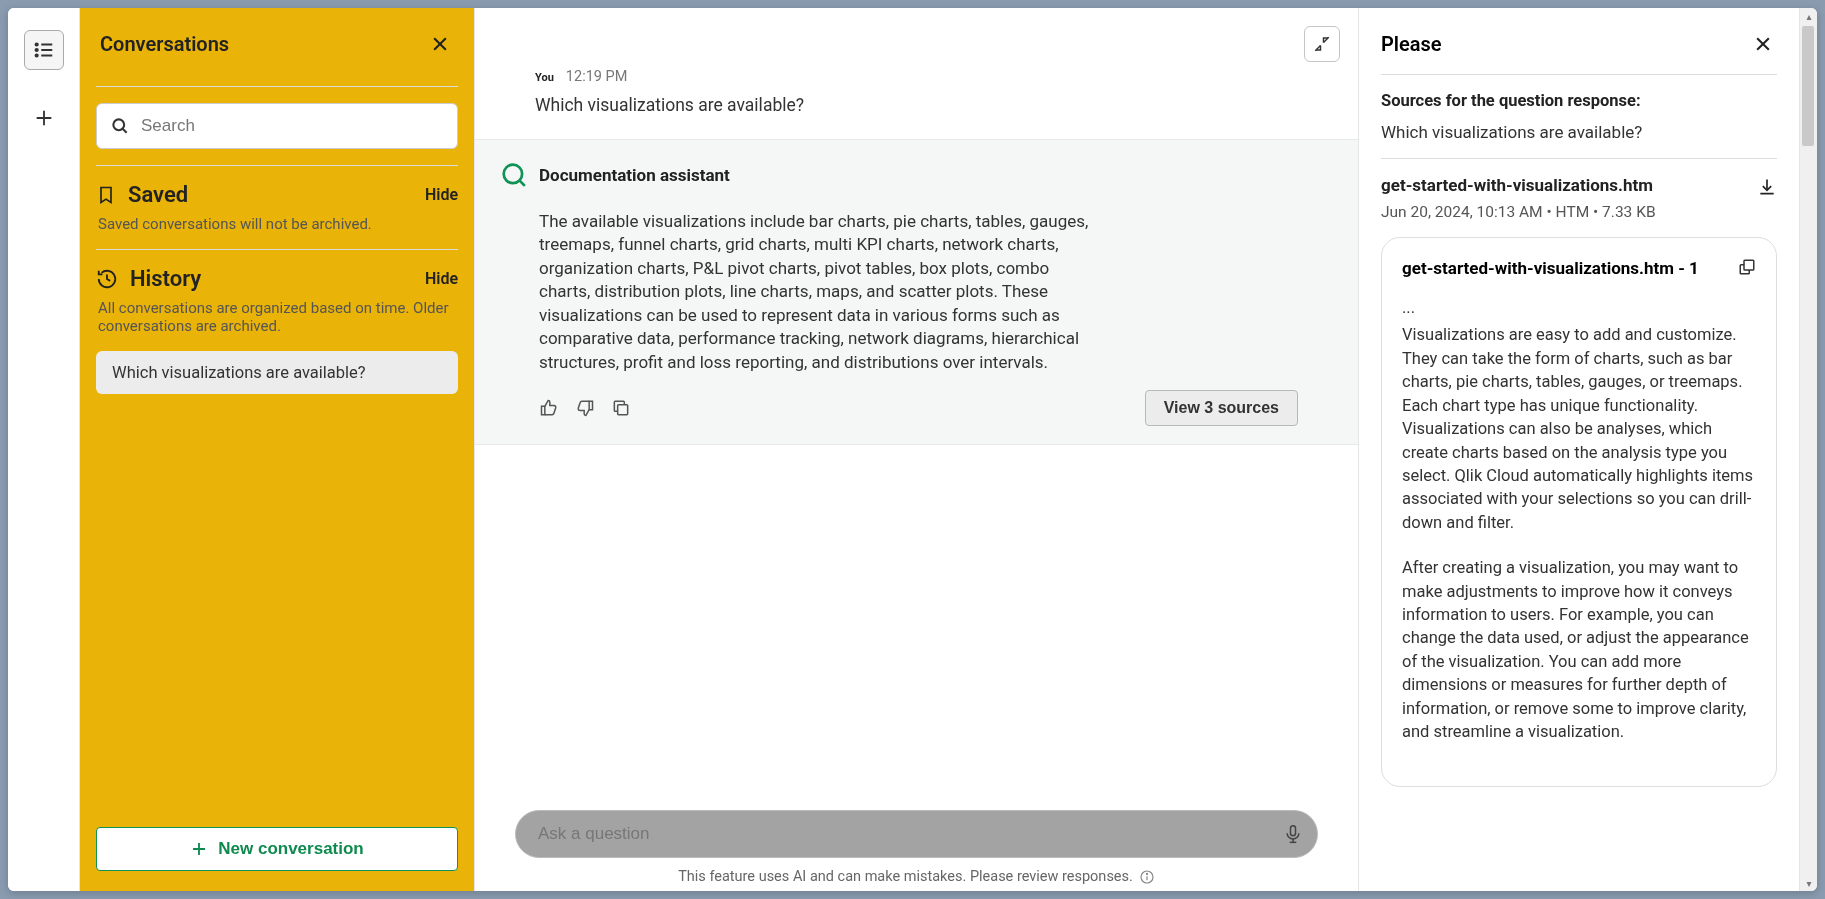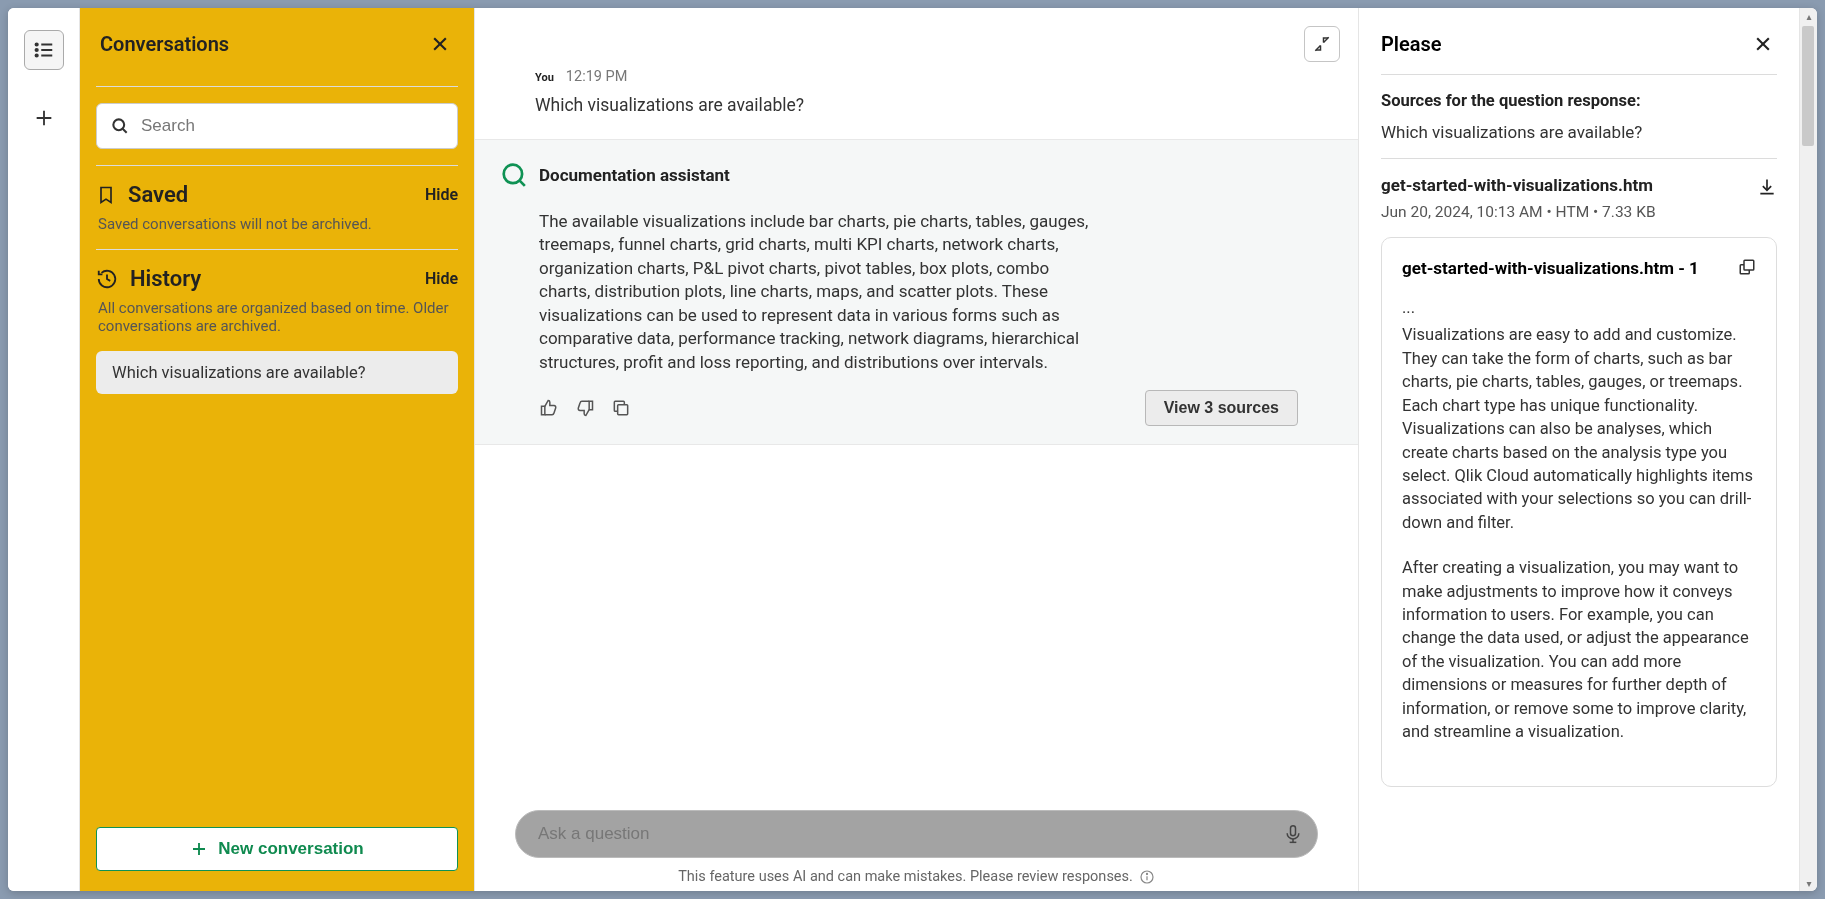--- a/index.html
+++ b/index.html
@@ -277,21 +277,21 @@
   }
   .src-file-row {
     display:flex;align-items:flex-start;justify-content:space-between;gap:12px;
     margin-bottom: 6px;
   }
   .src-file-name { font-weight:700; font-size: 17px; color:#222; }
   .dl-icon { color:#222; cursor:pointer; flex-shrink:0; margin-top:2px; }
   .src-file-sub { font-size: 15.5px; color:#555; margin-bottom: 16px;}
   .src-card {
     border: 1px solid #ddd;
-    border-radius: 10px;
+    border-radius: 19px;
     padding: 20px;
   }
   .src-card-head {
     display:flex;align-items:flex-start;justify-content:space-between;gap:12px;
     margin-bottom: 18px;
   }
   .src-card-title { font-weight:700; font-size: 17px; }
   .pop-icon { color:#333; cursor:pointer; flex-shrink:0; }
   .src-card-body {
     font-size: 16.5px; color:#333; line-height: 1.42;

